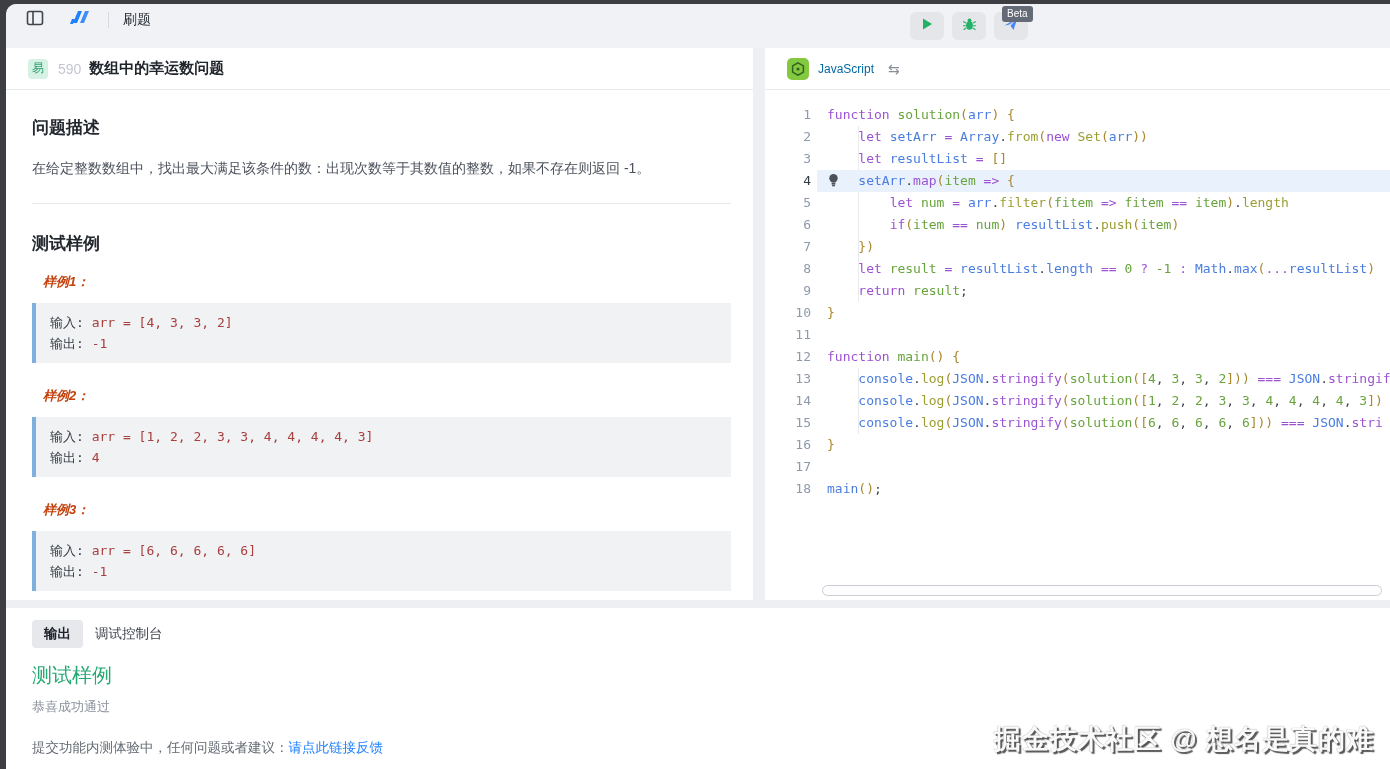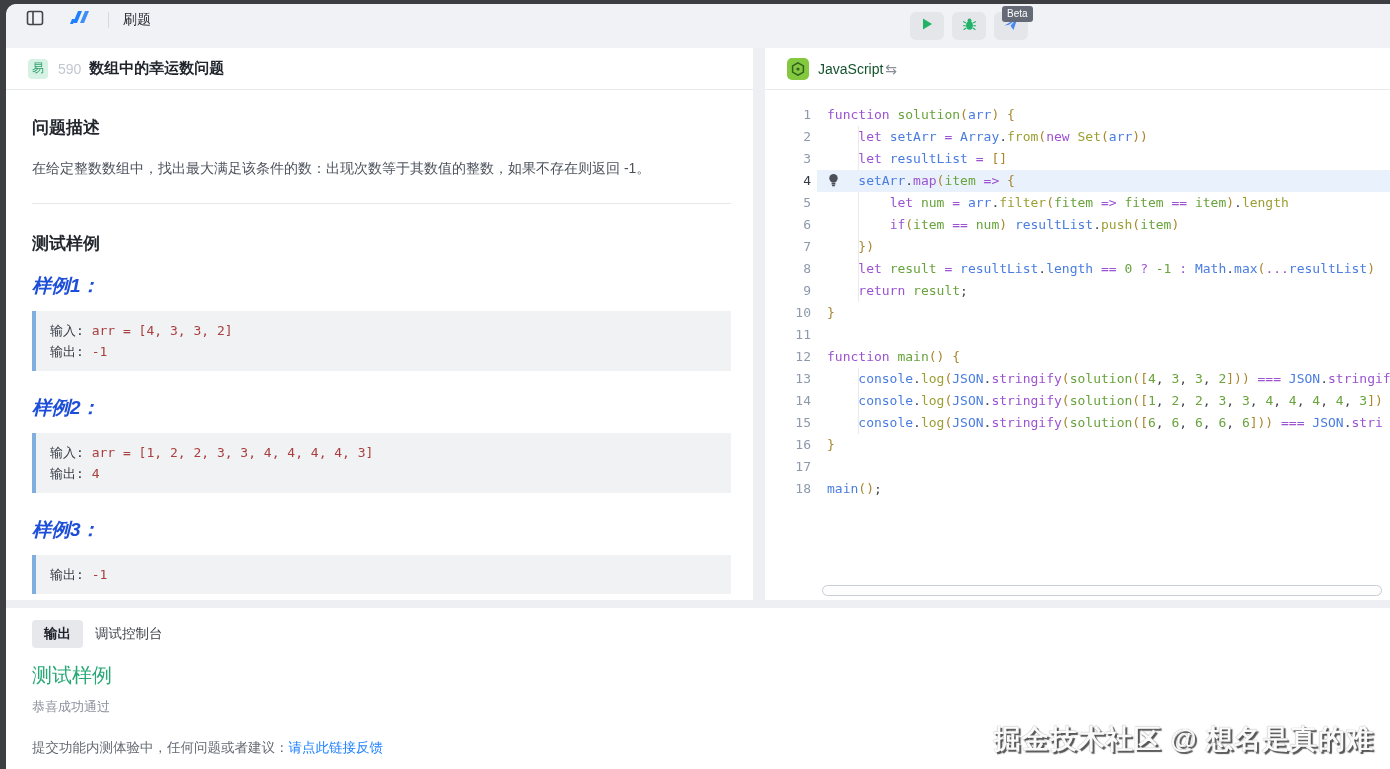--- a/index.html
+++ b/index.html
@@ -33,30 +33,30 @@
 
   .diff-badge { width: 20px; height: 20px; border-radius: 4px; background: #d6f2e4; color: #32a06e;
                 font-size: 12px; display: flex; align-items: center; justify-content: center; }
   .prob-id { color: #c2c7d0; font-size: 14px; margin: 0 8px 0 10px; }
   .prob-title { color: #20242b; font-size: 15px; font-weight: bold; }
 
   .prob-content { padding: 26px 22px 0 26px; }
   .h2 { font-size: 17px; font-weight: bold; color: #23272e; margin-bottom: 18px; }
   .desc { font-size: 14px; color: #4c525c; line-height: 1.6; }
   .hr { border: none; border-top: 1px solid #e6e8ec; margin: 24px 0 28px 0; }
-  .sample-label { font-size: 19px; font-weight: bold; font-style: italic; color: #1d4ed8; margin: 16px 0 12px 0; }
+  .sample-label { font-size: 13px; font-weight: bold; font-style: italic; color: #c2410c; margin: 16px 0 12px 11px; }
   .sample-block { background: #f1f2f4; border-left: 4px solid #7fb0dd; padding: 9px 14px; margin-bottom: 24px; }
   .sample-line { font-family: "DejaVu Sans Mono", monospace; font-size: 13px; line-height: 21px; }
   .sample-line .lbl { color: #363b43; }
   .sample-line .val { color: #a93f3e; }
 
   
   .lang-icon { width: 22px; height: 22px; border-radius: 5px; background: #84c83f;
                display: flex; align-items: center; justify-content: center; }
-  .lang-label { font-size: 14px; color: #14532d; margin: 0 2px 0 9px; }
+  .lang-label { font-size: 12px; color: #0369a1; margin: 0 14px 0 9px; }
   .swap-icon { color: #8a8f99; font-size: 14px; cursor: pointer; }
 
   .code-area { position: absolute; left: 0; right: 0; top: 42px; bottom: 20px; overflow: hidden; padding-top: 14px; }
   .code-line { display: flex; height: 22px; line-height: 22px; position: relative;
                font-family: "DejaVu Sans Mono", monospace; font-size: 13px; cursor: text; }
   .code-line.hl { background: linear-gradient(to right, transparent 52px, #e9f1fc 52px); }
   .ln { width: 46px; text-align: right; color: #8e99ab; flex: 0 0 auto;
         font-family: "DejaVu Sans Mono", monospace; font-size: 13px; }
   .code-line.hl .ln { color: #353b45; }
   .ct { margin-left: 16px; position: relative; white-space: pre; color: #40454e; }
@@ -169,20 +169,21 @@
               <div class="sample-line"><span class="lbl">输入: </span><span class="val">arr = [4, 3, 3, 2]</span></div>
               <div class="sample-line"><span class="lbl">输出: </span><span class="val">-1</span></div>
             </div>
             <div class="sample-label">样例2：</div>
             <div class="sample-block">
               <div class="sample-line"><span class="lbl">输入: </span><span class="val">arr = [1, 2, 2, 3, 3, 4, 4, 4, 4, 3]</span></div>
               <div class="sample-line"><span class="lbl">输出: </span><span class="val">4</span></div>
             </div>
             <div class="sample-label">样例3：</div>
             <div class="sample-block">
+              <div class="sample-line"><span class="lbl">输入: </span><span class="val">arr = [6, 6, 6, 6, 6]</span></div>
               <div class="sample-line"><span class="lbl">输出: </span><span class="val">-1</span></div>
             </div>
           </div>
       </div>
     </section>
 
     <section class="panel editor-panel">
       <div class="panel-header">
         <span class="lang-icon">
           <svg width="14" height="14" viewBox="0 0 14 14">

